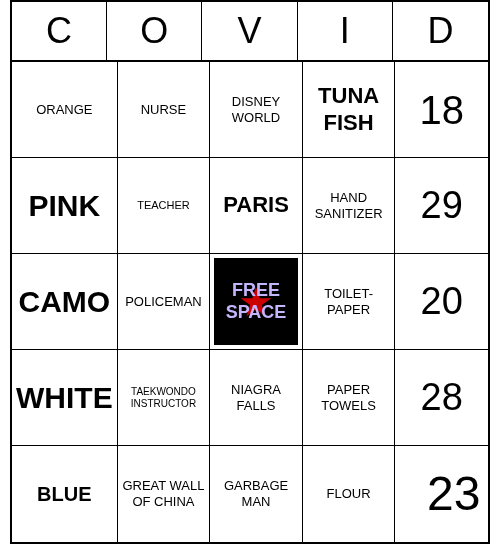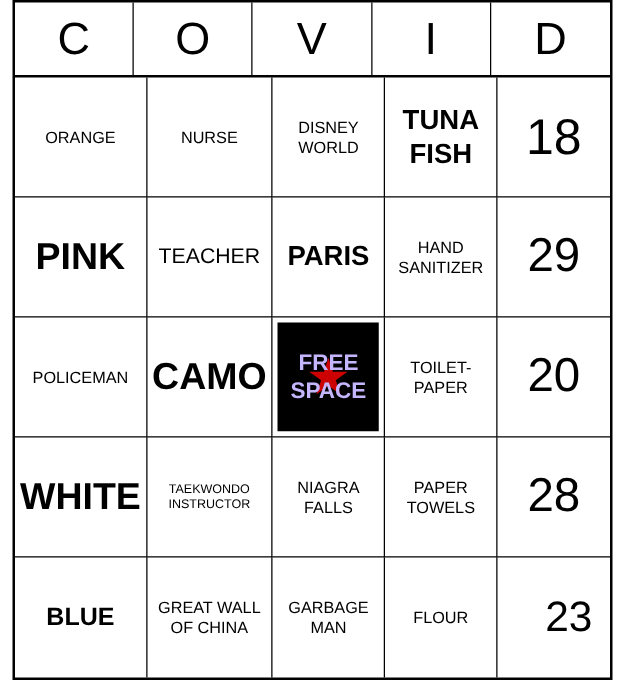--- a/index.html
+++ b/index.html
@@ -143,36 +143,36 @@
       <div class="bingo-cell">
         <span class="bingo-cell-text large" style="font-size: 22px; font-weight: bold;">TUNA FISH</span>
       </div>
       <div class="bingo-cell">
         <span class="bingo-cell-text number" style="font-size: 40px;">18</span>
       </div>
       <div class="bingo-cell">
         <span class="bingo-cell-text xlarge" style="font-size: 30px; font-weight: bold;">PINK</span>
       </div>
       <div class="bingo-cell">
-        <span class="bingo-cell-text" style="font-size: 17px;">TEACHER</span>
+        <span class="bingo-cell-text" style="font-size: 11px;">TEACHER</span>
       </div>
       <div class="bingo-cell">
         <span class="bingo-cell-text large" style="font-size: 22px; font-weight: bold; text-align: right;">PARIS</span>
       </div>
       <div class="bingo-cell">
         <span class="bingo-cell-text" style="font-size: 13px;">HAND SANITIZER</span>
       </div>
       <div class="bingo-cell">
         <span class="bingo-cell-text number" style="font-size: 38px;">29</span>
       </div>
       <div class="bingo-cell">
+        <span class="bingo-cell-text xlarge" style="font-size: 30px; font-weight: bold;">CAMO</span>
+      </div>
+      <div class="bingo-cell">
         <span class="bingo-cell-text" style="font-size: 13px;">POLICEMAN</span>
-      </div>
-      <div class="bingo-cell">
-        <span class="bingo-cell-text xlarge" style="font-size: 30px; font-weight: bold;">CAMO</span>
       </div>
       <div class="bingo-cell">
         <div class="free-space">
           <div class="free-space-star">★</div>
           <div class="free-space-text">FREE SPACE</div>
         </div>
       </div>
       <div class="bingo-cell">
         <span class="bingo-cell-text" style="font-size: 13px;">TOILET-PAPER</span>
       </div>
@@ -200,16 +200,16 @@
       <div class="bingo-cell">
         <span class="bingo-cell-text" style="font-size: 13px;">GREAT WALL OF CHINA</span>
       </div>
       <div class="bingo-cell">
         <span class="bingo-cell-text" style="font-size: 13px;">GARBAGE MAN</span>
       </div>
       <div class="bingo-cell">
         <span class="bingo-cell-text" style="font-size: 13px;">FLOUR</span>
       </div>
       <div class="bingo-cell">
-        <span class="bingo-cell-text number" style="font-size: 34px; margin-left: 24px;">23</span>
+        <span class="bingo-cell-text number" style="font-size: 48px; margin-left: 24px;">23</span>
       </div>
     </div>
 </div>
 
 </body></html>

